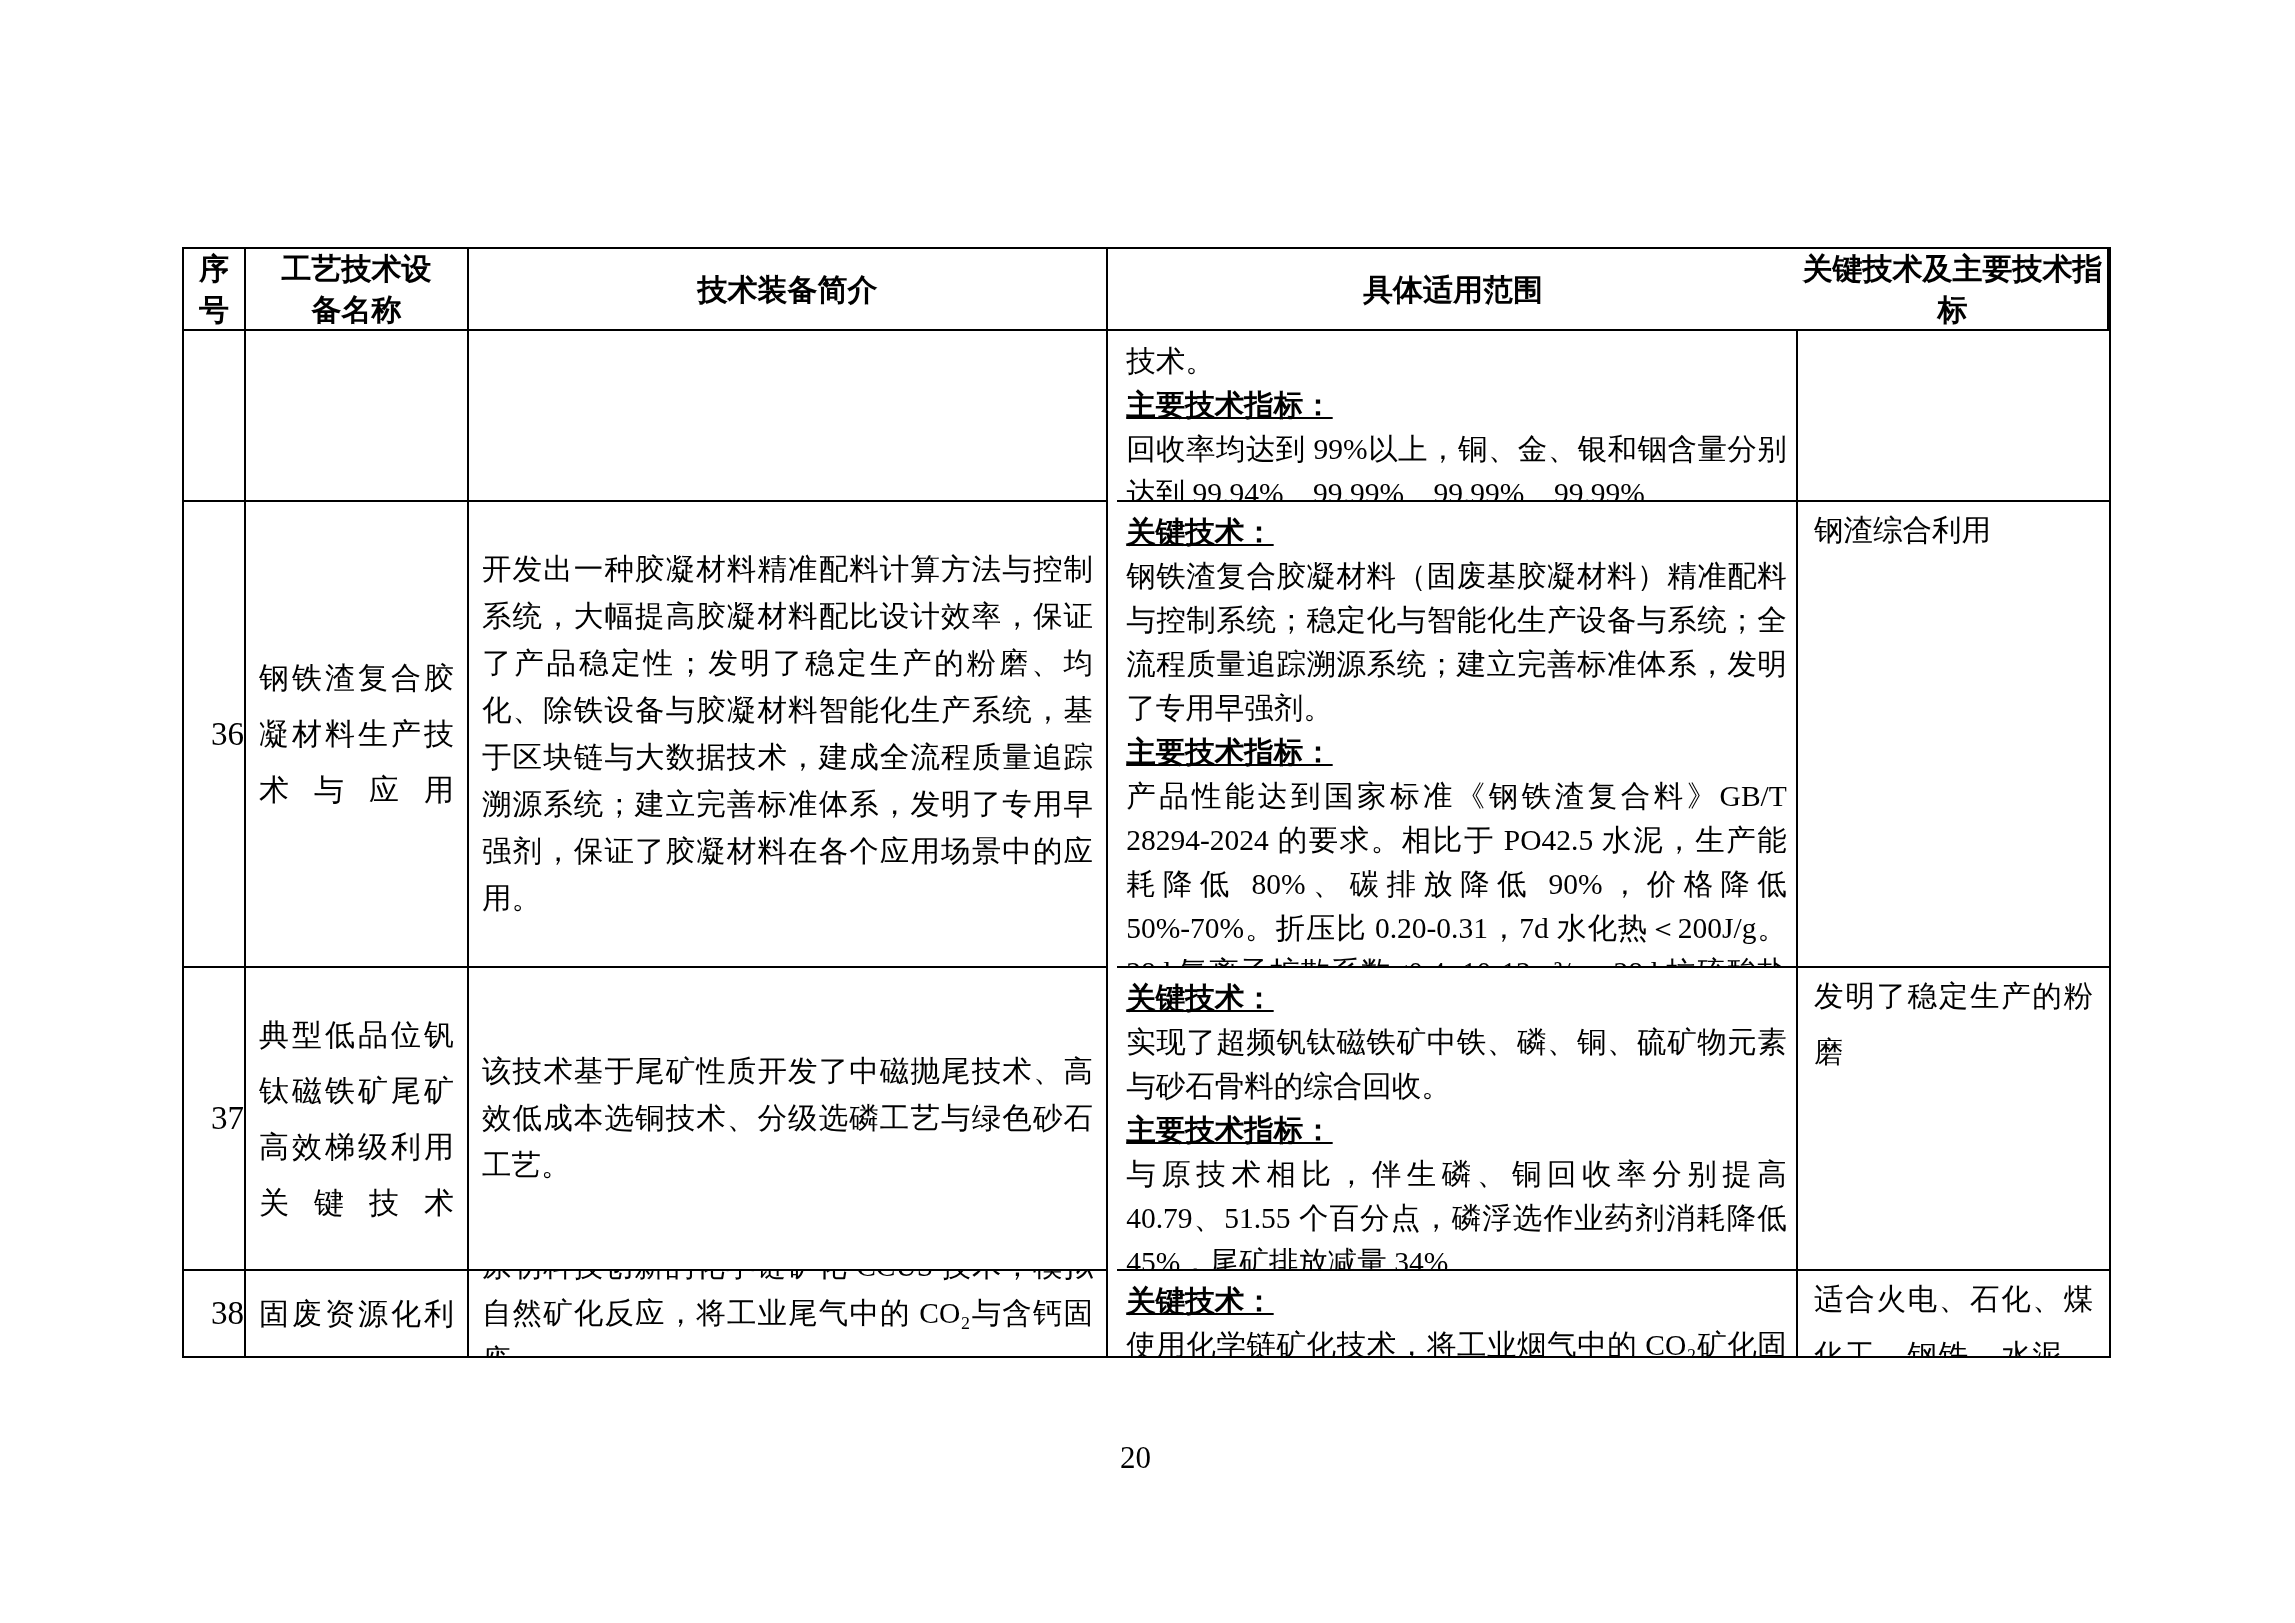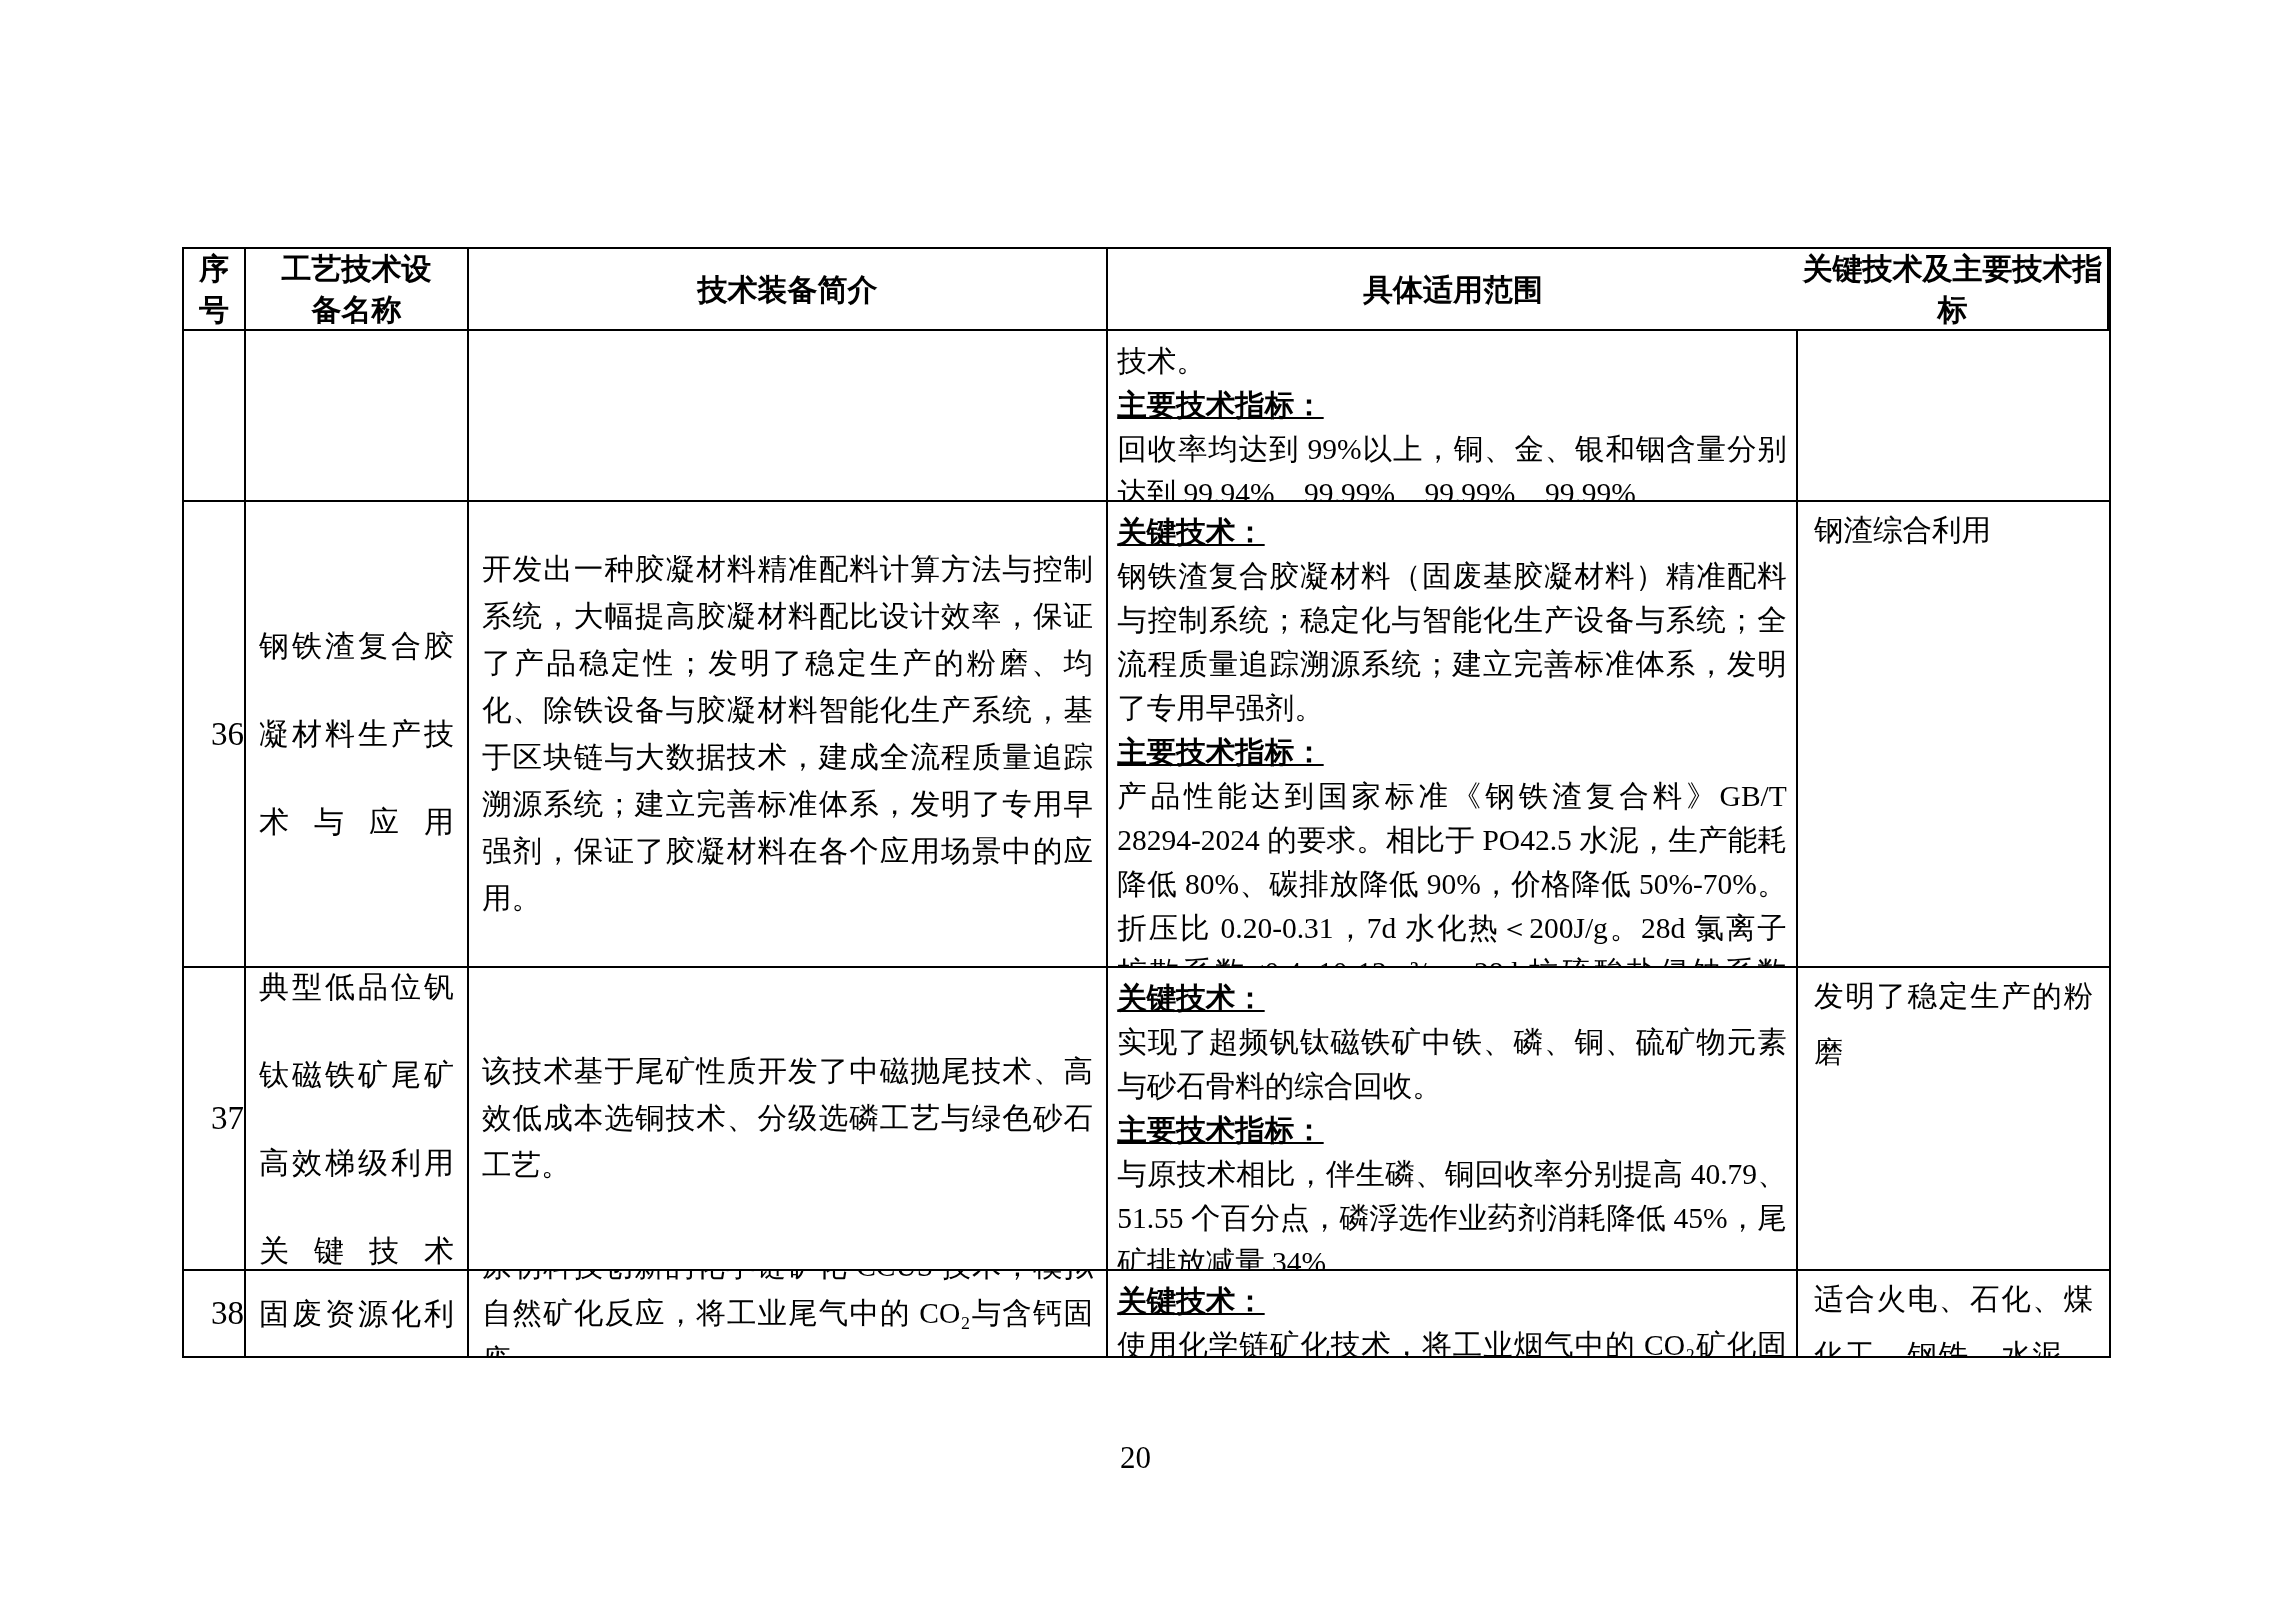--- a/index.html
+++ b/index.html
@@ -22,30 +22,30 @@
   .last-row{border-bottom:none}
   .th{
     display:flex;align-items:center;justify-content:center;text-align:center;
     font-family:"Liberation Sans","DejaVu Sans",sans-serif;font-weight:700;
     font-size:30px;line-height:41px;
   }
   .th-name-inner{display:inline-block;width:164px}
   .th-no-inner{display:inline-block;width:33px}
   .c-no{display:flex;align-items:center;justify-content:flex-end;font-size:33px}
   .c-name{
-    display:flex;align-items:center;padding:0 13px;font-size:30px;line-height:88px;
+    display:flex;align-items:center;padding:0 13px;font-size:30px;line-height:56px;
   }
   .c-name .fill,.c-intro .fill,.c-scope .fill{
     width:100%;text-align:justify;text-align-last:justify;text-justify:inter-ideograph;
   }
   .c-intro{display:flex;align-items:center;padding:12px 13px;line-height:47px}
   .c-intro .fill{text-align-last:auto}
   .c-key{
     padding:7.9px 9.2px 0 9.2px;line-height:44px;
-    text-align:justify;text-justify:inter-ideograph;
+    text-align:justify;text-justify:inter-ideograph;margin-left:9px;
   }
   .key-label{
     font-family:"Liberation Sans","DejaVu Sans",sans-serif;font-weight:700;text-decoration:underline;
   }
   .c-scope{display:flex;padding:0 16px;line-height:56px}
   .c-scope .fill{text-align-last:auto}
   .page-number{
     position:absolute;left:0;width:2271px;top:1440px;text-align:center;font-size:31px;
   }
 </style>

